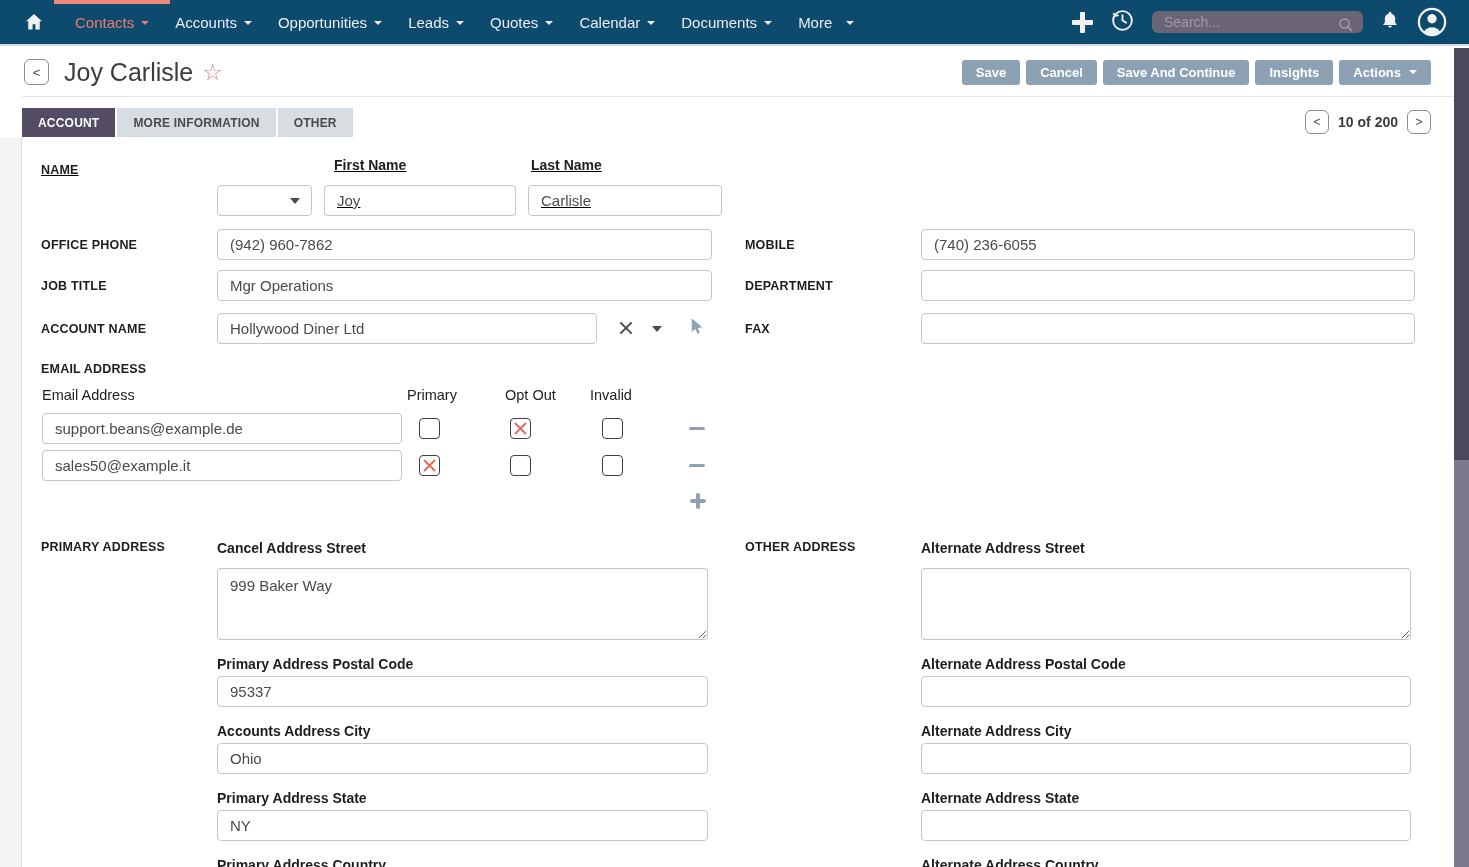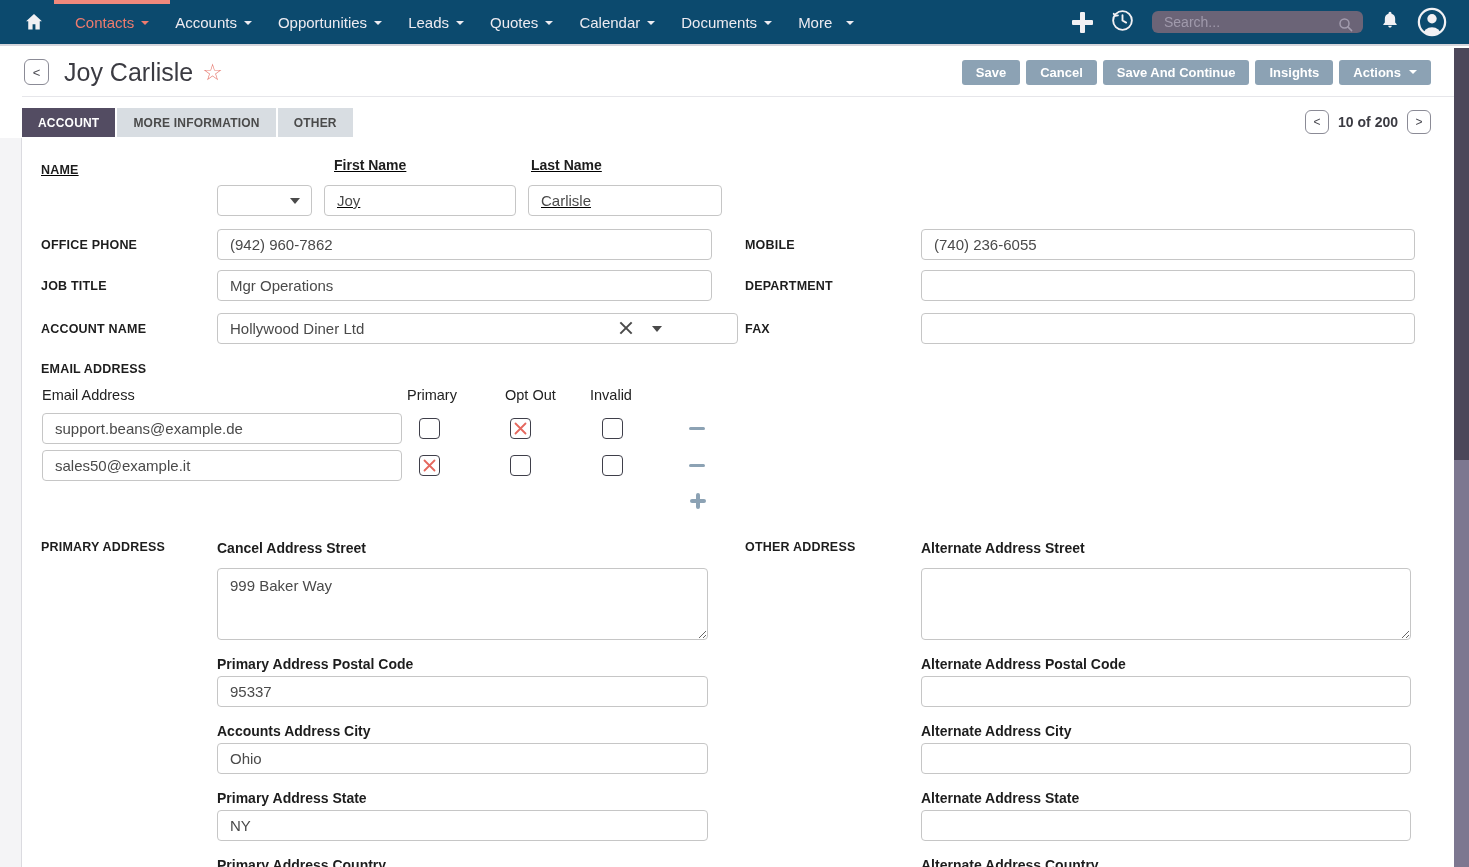--- a/index.html
+++ b/index.html
@@ -87,21 +87,21 @@
   .name-inputs { display:flex; gap:12px; }
   .sel-wrap { position:relative; width:95px; }
   .sel-wrap .txt { width:95px; padding-right:26px; }
   .dd-caret { position:absolute; right:12px; top:13px; width:0; height:0;
     border-left:5px solid transparent; border-right:5px solid transparent; border-top:6px solid #4a4a4a; }
   .fn-input { width:192px; }
   .ln-input { width:194px; }
 
   
   .acct-wrap { position:relative; width:459px; display:inline-block; }
-  .acct-wrap .txt { width:521px; padding-right:49px; }
+  .acct-wrap .txt { width:380px; padding-right:49px; }
   .xclear { position:absolute; right:42px; top:7px; width:16px; height:16px; cursor:pointer; }
   .xclear::before, .xclear::after { content:""; position:absolute; left:7px; top:0; width:2px; height:16px;
     background:#4a4a4a; }
   .xclear::before { transform:rotate(45deg); }
   .xclear::after { transform:rotate(-45deg); }
   .acct-caret { right:14px; cursor:pointer; }
   .pick-arrow { margin-left:11px; cursor:pointer; }
 
   
   .email-section { margin-top:18px; }

